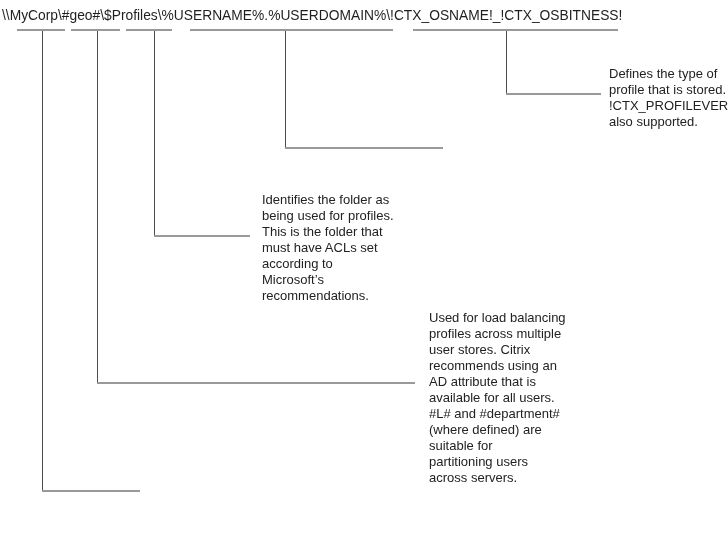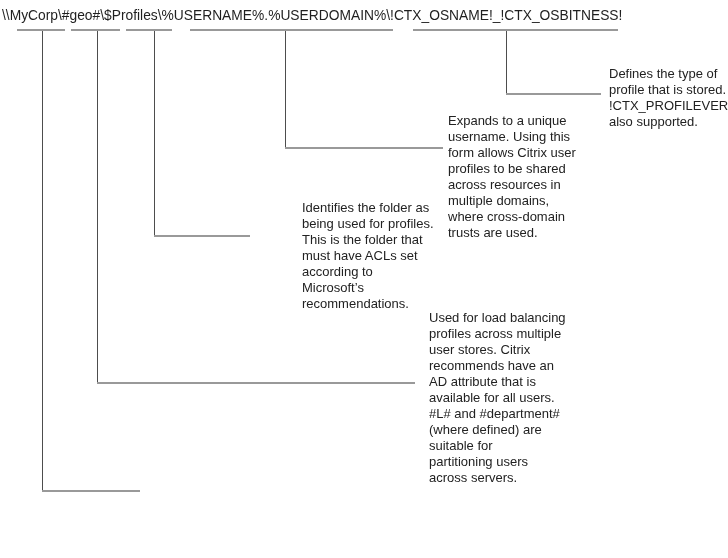--- a/index.html
+++ b/index.html
@@ -62,42 +62,42 @@
   .v-osname   { left: 506px; top: 31px; height: 63px;  }
   
   .h-server   { left: 42px;  top: 490px; width: 98px;  }
   .h-geo      { left: 97px;  top: 382px; width: 318px; }
   .h-profiles { left: 154px; top: 235px; width: 96px;  }
   .h-username { left: 285px; top: 147px; width: 158px; }
   .h-osname   { left: 506px; top: 93px;  width: 95px;  }
   
   .n-server   { left: 146px; top: 461px; }
   .n-geo      { left: 429px; top: 310px; }
-  .n-profiles { left: 262px; top: 200px; margin-left: 40px; }
+  .n-profiles { left: 262px; top: 192px; }
   .n-username { left: 448px; top: 113px; }
   .n-osname   { left: 609px; top: 66px;  }
 </style>
 </head>
 <body>
 
 <div id="stage">
 
   <div class="path-title">\\MyCorp\#geo#\$Profiles\%USERNAME%.%USERDOMAIN%\!CTX_OSNAME!_!CTX_OSBITNESS!</div>
 
   <div class="underline u-server"></div>
   <div class="vline v-server"></div>
   <div class="hline h-server"></div>
 
   <div class="underline u-geo"></div>
   <div class="vline v-geo"></div>
   <div class="hline h-geo"></div>
   <div class="note n-geo">Used for load balancing
 profiles across multiple
 user stores. Citrix
-recommends have an
+recommends using an
 AD attribute that is
 available for all users.
 #L# and #department#
 (where defined) are
 suitable for
 partitioning users
 across servers.</div>
 
   <div class="underline u-profiles"></div>
   <div class="vline v-profiles"></div>
@@ -106,28 +106,20 @@
 being used for profiles.
 This is the folder that
 must have ACLs set
 according to
 Microsoft’s
 recommendations.</div>
 
   <div class="underline u-username"></div>
   <div class="vline v-username"></div>
   <div class="hline h-username"></div>
-  <div class="note n-username">Expands to a unique
-username. Using this
-form allows Citrix user
-profiles to be shared
-across resources in
-multiple domains,
-where cross-domain
-trusts are used.</div>
 
   <div class="underline u-osname"></div>
   <div class="vline v-osname"></div>
   <div class="hline h-osname"></div>
   <div class="note n-osname">Defines the type of
 profile that is stored.
 !CTX_PROFILEVER! Is
 also supported.</div>
 
 </div>

